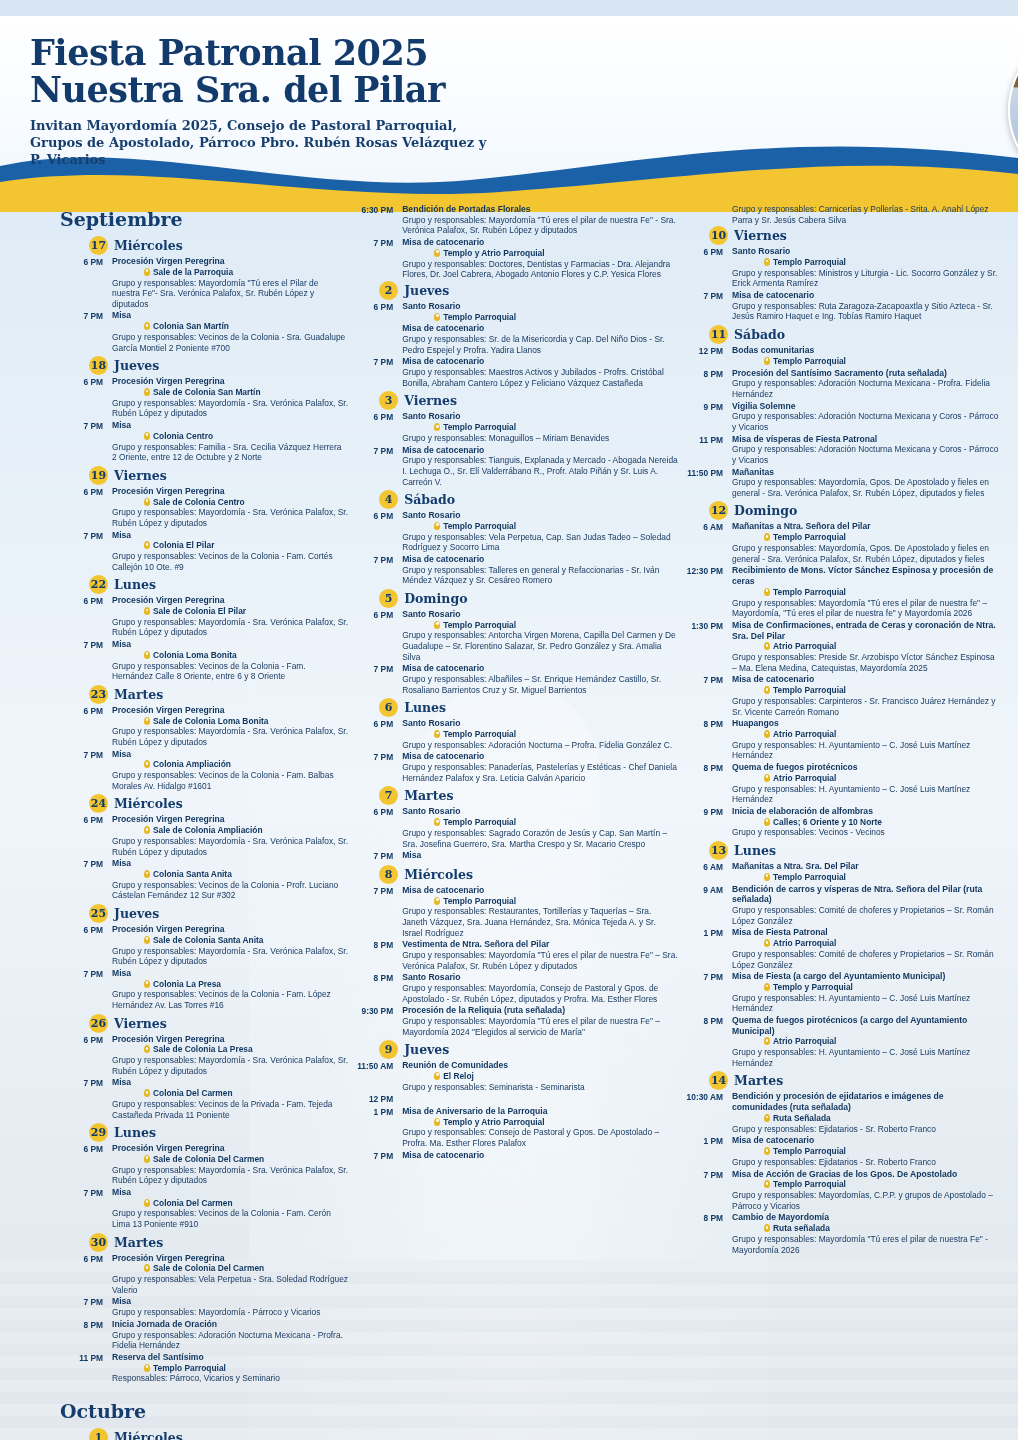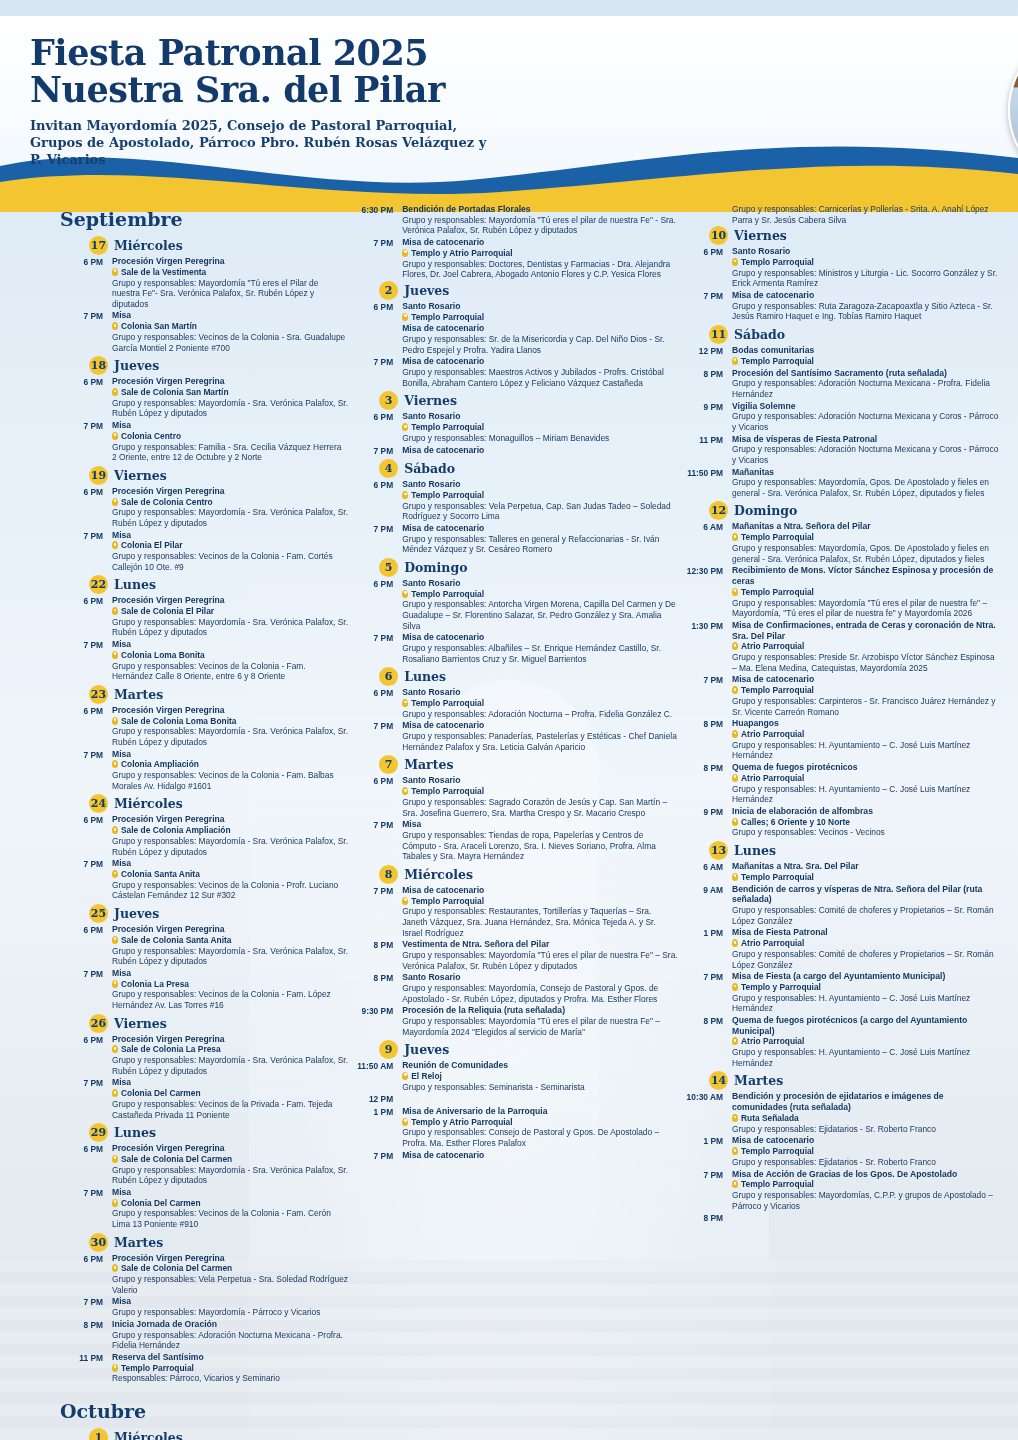--- a/index.html
+++ b/index.html
@@ -154,21 +154,21 @@
     display:inline-block; width:6px; height:8px;
     margin-right:3px; vertical-align:-1px;
     background:#e8b820;
     border-radius:50% 50% 50% 50%/60% 60% 40% 40%;
     position:relative;
   }
   .pin::after {
     content:""; position:absolute; left:1.6px; top:1.6px;
     width:2.8px; height:2.8px; border-radius:50%; background:#fff;
   }
-  .ev-place { font-size:8.4px; color:#10355f; line-height:10.8px; font-weight:600;}
+  .ev-place { font-size:8.4px; color:#10355f; line-height:10.8px; font-weight:600;margin-left:32px;}
 </style>
 </head>
 <body>
 
 <div class="bg">
   <div class="church"></div>
   <div class="tower"></div>
   <div class="steps"></div>
 </div>
 <div class="bg-overlay"></div>
@@ -201,21 +201,21 @@
         <div class="month">Septiembre</div>
         <div class="day-block">
           <div class="day-head">
             <div class="daynum">17</div>
             <div class="dayname">Miércoles</div>
           </div>
           <div class="ev">
             <div class="ev-time">6 PM</div>
             <div class="ev-body">
               <div class="ev-title">Procesión Virgen Peregrina</div>
-              <div class="ev-place"><span class="pin"></span><span>Sale de la Vestimenta</span></div>
+              <div class="ev-place"><span class="pin"></span><span>Sale de la Parroquia</span></div>
               <div class="ev-line">Grupo y responsables: Mayordomía "Tú eres el Pilar de nuestra Fe"- Sra. Verónica Palafox, Sr. Rubén López y diputados</div>
             </div>
           </div>
           <div class="ev">
             <div class="ev-time">7 PM</div>
             <div class="ev-body">
               <div class="ev-title">Misa</div>
               <div class="ev-place"><span class="pin"></span><span>Colonia San Martín</span></div>
               <div class="ev-line">Grupo y responsables: Vecinos de la Colonia - Sra. Guadalupe García Montiel 2 Poniente #700</div>
             </div>
@@ -494,20 +494,21 @@
             <div class="ev-body">
               <div class="ev-title">Santo Rosario</div>
               <div class="ev-place"><span class="pin"></span><span>Templo Parroquial</span></div>
               <div class="ev-line">Grupo y responsables: Monaguillos – Miriam Benavides</div>
             </div>
           </div>
           <div class="ev">
             <div class="ev-time">7 PM</div>
             <div class="ev-body">
               <div class="ev-title">Misa de catocenario</div>
+              <div class="ev-line">Grupo y responsables: Tianguis, Explanada y Mercado - Abogada Nereida I. Lechuga O., Sr. Elí Valderrábano R., Profr. Atalo Piñán y Sr. Luis A. Carreón V.</div>
             </div>
           </div>
         </div>
         <div class="day-block">
           <div class="day-head">
             <div class="daynum">4</div>
             <div class="dayname">Sábado</div>
           </div>
           <div class="ev">
             <div class="ev-time">6 PM</div>
@@ -577,21 +578,20 @@
             <div class="ev-body">
               <div class="ev-title">Santo Rosario</div>
               <div class="ev-place"><span class="pin"></span><span>Templo Parroquial</span></div>
               <div class="ev-line">Grupo y responsables: Sagrado Corazón de Jesús y Cap. San Martín – Sra. Josefina Guerrero, Sra. Martha Crespo y Sr. Macario Crespo</div>
             </div>
           </div>
           <div class="ev">
             <div class="ev-time">7 PM</div>
             <div class="ev-body">
               <div class="ev-title">Misa</div>
-              <div class="ev-line">Grupo y responsables: Tiendas de ropa, Papelerías y Centros de Cómputo - Sra. Araceli Lorenzo, Sra. I. Nieves Soriano, Profra. Alma Tabales y Sra. Mayra Hernández</div>
             </div>
           </div>
         </div>
         <div class="day-block">
           <div class="day-head">
             <div class="daynum">8</div>
             <div class="dayname">Miércoles</div>
           </div>
           <div class="ev">
             <div class="ev-time">7 PM</div>
@@ -854,17 +854,22 @@
           <div class="ev">
             <div class="ev-time">7 PM</div>
             <div class="ev-body">
               <div class="ev-title">Misa de Acción de Gracias de los Gpos. De Apostolado</div>
               <div class="ev-place"><span class="pin"></span><span>Templo Parroquial</span></div>
               <div class="ev-line">Grupo y responsables: Mayordomías, C.P.P. y grupos de Apostolado – Párroco y Vicarios</div>
             </div>
           </div>
           <div class="ev">
             <div class="ev-time">8 PM</div>
+            <div class="ev-body">
+              <div class="ev-title">Cambio de Mayordomía</div>
+              <div class="ev-place"><span class="pin"></span><span>Ruta señalada</span></div>
+              <div class="ev-line">Grupo y responsables: Mayordomía "Tú eres el pilar de nuestra Fe" - Mayordomía 2026</div>
+            </div>
           </div>
         </div>
       </div>
   </div>
 </div>
 
 </body></html>

